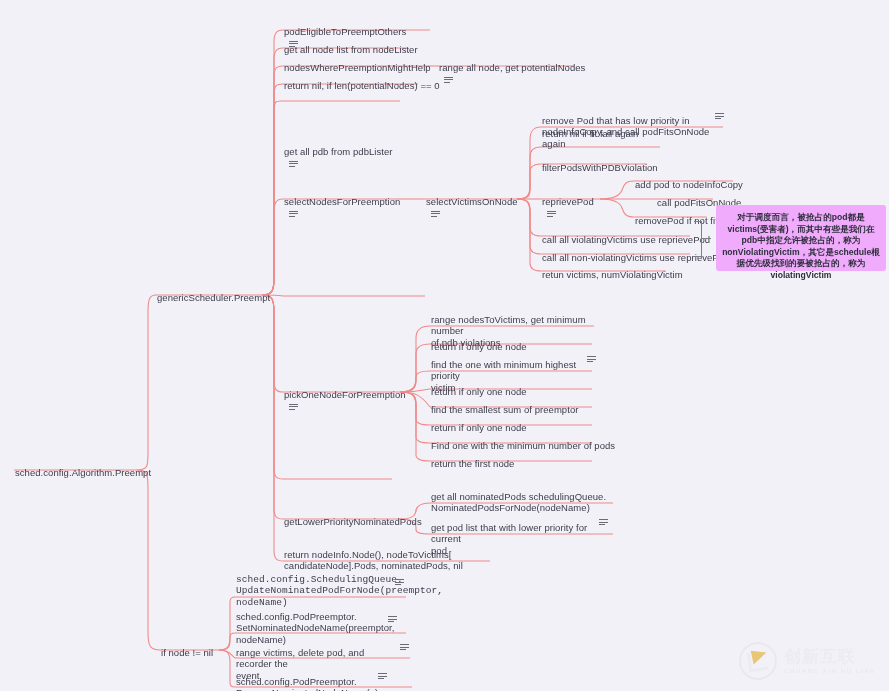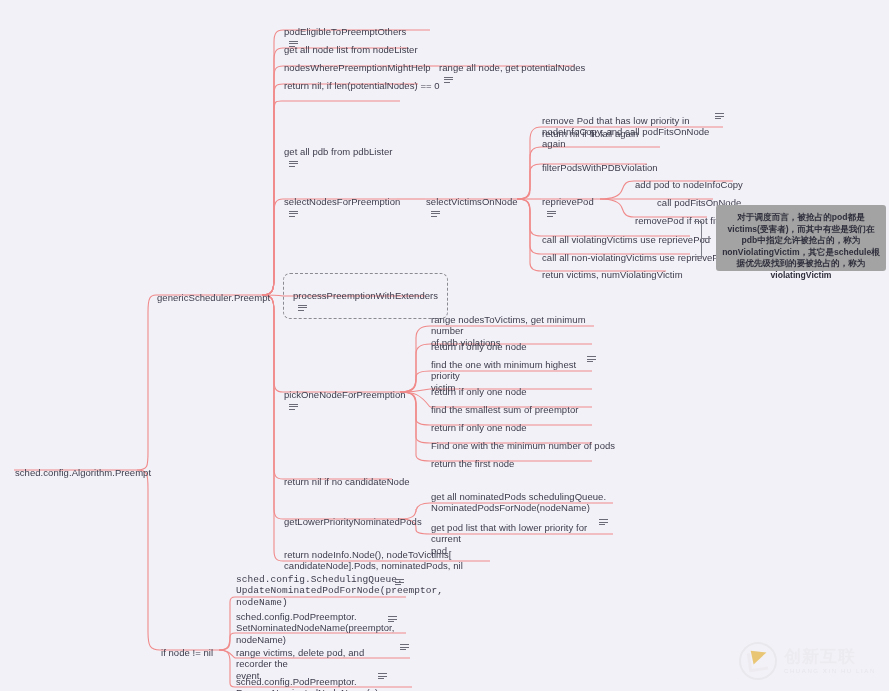--- a/index.html
+++ b/index.html
@@ -61,21 +61,21 @@
     left: 0;
     height: 1px;
     background: #6b6b78;
   }
   .note-icon i:nth-child(1) { top: 1px; width: 9px; }
   .note-icon i:nth-child(2) { top: 3.5px; width: 9px; }
   .note-icon i:nth-child(3) { top: 6px; width: 6px; }
 
   .callout {
     position: absolute;
-    background: #a3a3a3;
+    background: #f0abfc;
     border-radius: 3px;
     color: #2f2f3d;
     font-size: 8.6px;
     line-height: 11.5px;
     font-weight: bold;
     text-align: center;
     padding: 7px 6px;
     box-sizing: border-box;
   }
   .bracket {
@@ -344,24 +344,20 @@
     <span class="label">retun victims, numViolatingVictim</span>
   </div>
 
   <div class="bracket" style="left:694px; top:221px; width:8px; height:36px;"></div>
   <div class="bracket-stem" style="left:702px; top:238px; width:9px;"></div>
 
   <div class="callout" style="left:716px; top:205px; width:170px; height:66px;">
     <span>对于调度而言，被抢占的pod都是victims(受害者)，而其中有些是我们在pdb中指定允许被抢占的，称为nonViolatingVictim，其它是schedule根据优先级找到的要被抢占的，称为violatingVictim</span>
   </div>
 
-  <div class="node boxed" style="left:283px; top:273px;">
-    <span class="label">processPreemptionWithExtenders</span>
-    <span class="note-icon"><i></i><i></i><i></i></span>
-  </div>
 
   <div class="node" style="left:283px; top:377px;">
     <span class="label">pickOneNodeForPreemption</span>
     <span class="note-icon"><i></i><i></i><i></i></span>
   </div>
 
   <div class="node" style="left:430px; top:302px; width:170px;">
     <span class="label">range nodesToVictims, get minimum number
 of pdb violations</span>
   </div>
@@ -393,23 +389,20 @@
   </div>
 
   <div class="node" style="left:430px; top:428px;">
     <span class="label">Find one with the minimum number of pods</span>
   </div>
 
   <div class="node" style="left:430px; top:446px;">
     <span class="label">return the first node</span>
   </div>
 
-  <div class="node" style="left:283px; top:464px;">
-    <span class="label">return nil if no candidateNode</span>
-  </div>
 
   <div class="node" style="left:283px; top:504px;">
     <span class="label">getLowerPriorityNominatedPods</span>
   </div>
 
   <div class="node" style="left:430px; top:479px; width:180px;">
     <span class="label">get all nominatedPods schedulingQueue.
 NominatedPodsForNode(nodeName)</span>
   </div>
 

